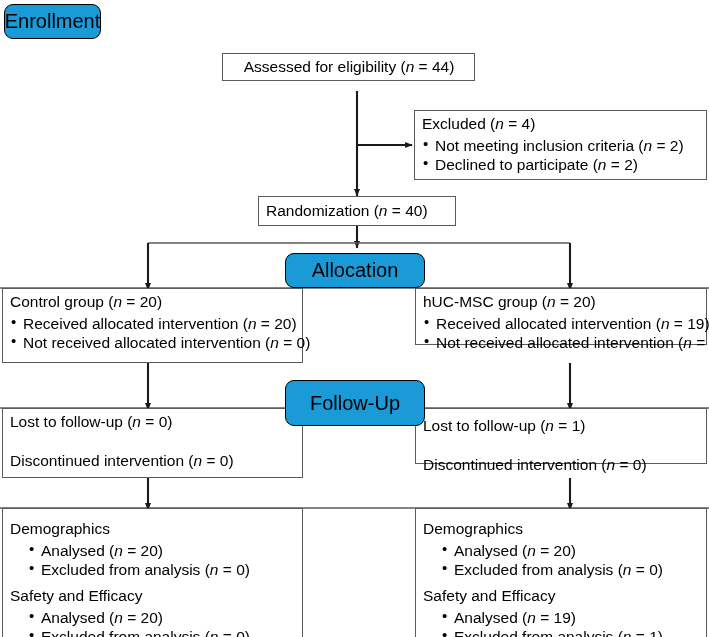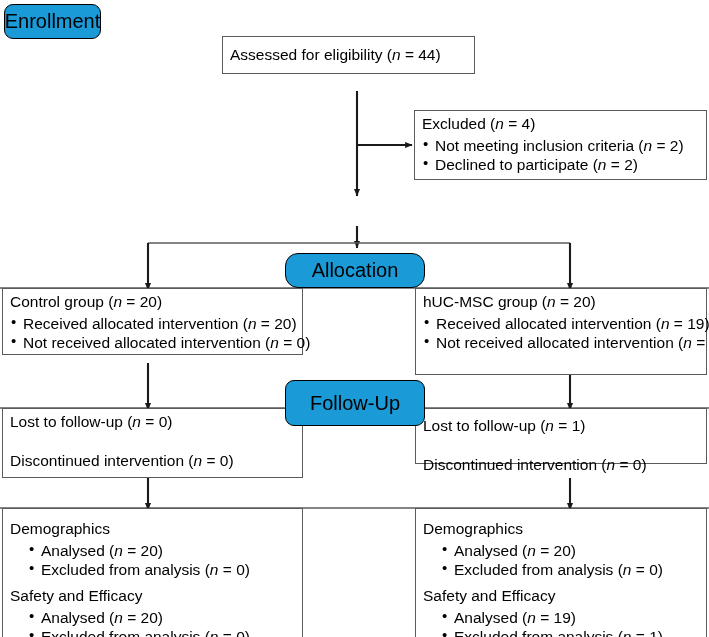--- a/index.html
+++ b/index.html
@@ -112,51 +112,54 @@
 
       <path d="M148,478 L148,510" marker-end="url(#ah)"></path>
       <path d="M570,478 L570,510" marker-end="url(#ah)"></path>
     </g>
   </svg>
 
   <div class="pill" style="left:4px; top:4px; width:97px; height:35px;">
     <span>Enrollment</span>
   </div>
 
-  <div class="pill" style="left:285px; top:253px; width:140px; height:35px;border-radius:13px;">
+  <div class="pill" style="left:285px; top:253px; width:140px; height:35px;">
     <span>Allocation</span>
   </div>
 
   <div class="pill" style="left:285px; top:380px; width:140px; height:46px;">
     <span>Follow-Up</span>
   </div>
 
 
-  <div class="box" style="left:222px; top:36px; width:253px; height:38px; display:flex; align-items:center;">
+  <div class="box" style="left:222px; top:53px; width:253px; height:28px; display:flex; align-items:center;justify-content:center;">
     <span class="ttl">Assessed for eligibility (<i>n</i> = 44)</span>
   </div>
 
   <div class="box" style="left:414px; top:110px; width:293px; height:70px;">
     <div class="ttl">Excluded (<i>n</i> = 4)</div>
     <ul class="bl">
       <li>Not meeting inclusion criteria (<i>n</i> = 2)</li>
       <li>Declined to participate (<i>n</i> = 2)</li>
     </ul>
   </div>
 
-
-  <div class="box" style="left:2px; top:288px; width:301px; height:67px;">
+  <div class="box" style="left:258px; top:196px; width:198px; height:30px; display:flex; align-items:center;">
+    <span class="ttl">Randomization (<i>n</i> = 40)</span>
+  </div>
+
+  <div class="box" style="left:2px; top:288px; width:301px; height:75px;">
     <div class="ttl">Control group (<i>n</i> = 20)</div>
     <ul class="bl">
       <li>Received allocated intervention (<i>n</i> = 20)</li>
       <li>Not received allocated intervention (<i>n</i> = 0)</li>
     </ul>
   </div>
 
-  <div class="box" style="left:415px; top:288px; width:292px; height:87px;">
+  <div class="box" style="left:415px; top:288px; width:292px; height:57px;">
     <div class="ttl">hUC-MSC group (<i>n</i> = 20)</div>
     <ul class="bl">
       <li>Received allocated intervention (<i>n</i> = 19)</li>
       <li>Not received allocated intervention (<i>n</i> = 1)</li>
     </ul>
   </div>
 
   <div class="box" style="left:2px; top:408px; width:301px; height:70px; ">
     <div class="fuline">Lost to follow-up (<i>n</i> = 0)</div>
     <div class="fuline second">Discontinued intervention (<i>n</i> = 0)</div>

